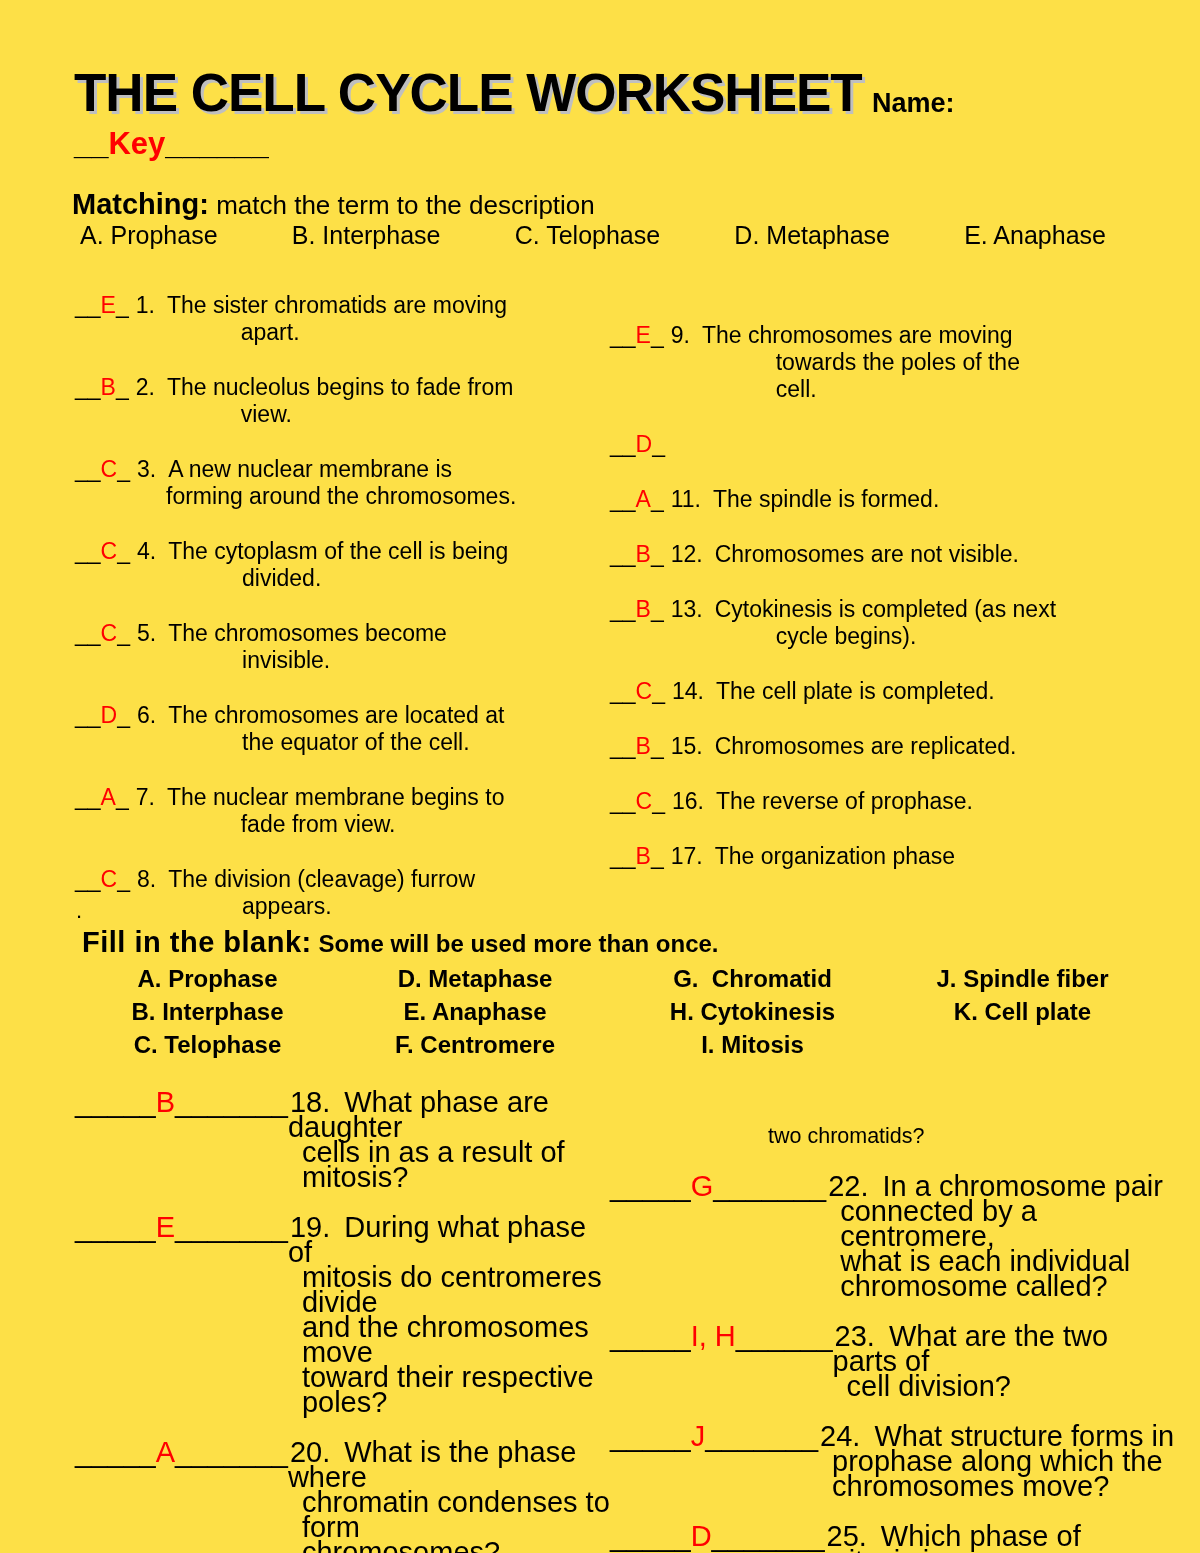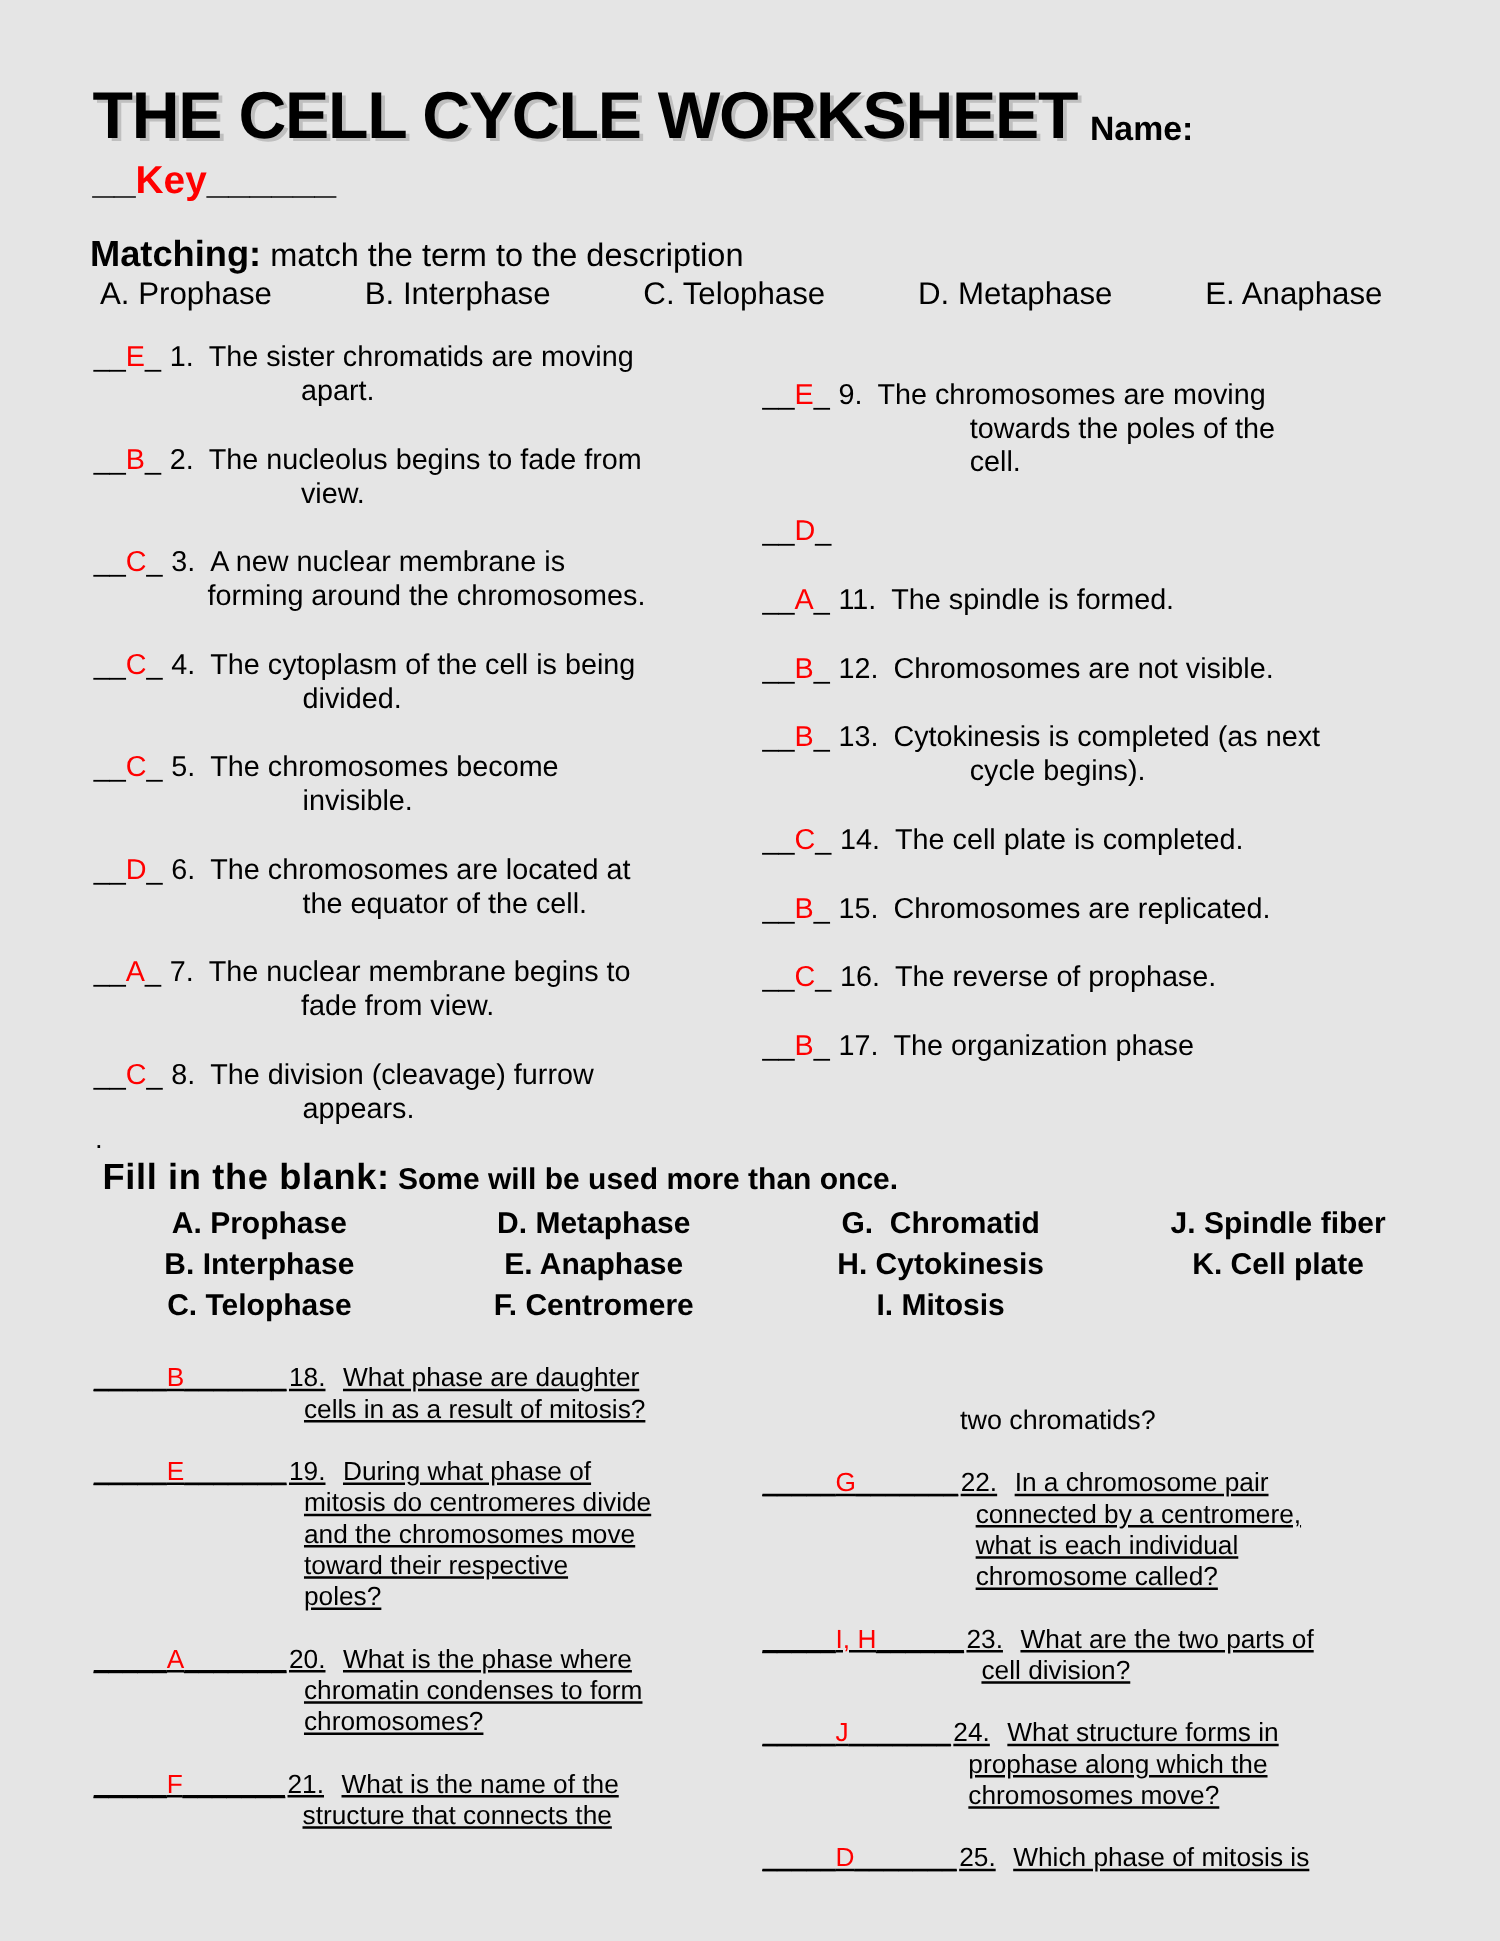--- a/index.html
+++ b/index.html
@@ -1,19 +1,19 @@
 <!DOCTYPE html>
 <html><head>
 <meta charset="utf-8">
 <style>
   * { margin:0; padding:0; box-sizing:border-box; }
   html,body { background:#ffffff; }
   .page {
     position:relative; width:1200px; height:1553px; margin:0 auto;
-    background:#e5e5e5; color:#000000; overflow:hidden;
+    background:#fde047; color:#000000; overflow:hidden;
     font-family:"Liberation Sans", sans-serif;
   }
   .red { color:#ff0000; }
 
   
   .title {
     position:absolute; left:74px; top:62px;
     font-size:53px; font-weight:bold; letter-spacing:-1px; white-space:nowrap;
     text-shadow:3px 3px 0 #bfbfbf;
   }
@@ -23,21 +23,21 @@
   
   .match-head { position:absolute; left:72px; top:188px; font-size:26px; white-space:pre; }
   .match-head .hb { font-size:29px; font-weight:bold; }
   .options {
     position:absolute; left:80px; top:221px; width:1026px;
     display:flex; justify-content:space-between; font-size:25px; white-space:pre;
   }
   .mcol { position:absolute; }
   .mcol-l { left:75px;  top:272px; width:515px; }
   .mcol-r { left:610px; top:302px; width:545px; }
-  .mitem { display:flex; font-size:23px; line-height:27px; margin-bottom:28px; }
+  .mitem { display:flex; font-size:23px; line-height:27px; margin-bottom:28px;margin-top:20px; }
   .mitem .blank { white-space:pre; flex:0 0 auto; }
   .mitem .qt { flex:1 1 auto; }
   .mitem .num { padding:0 12px 0 7px; }
   .mitem .cont { padding-left:112px; }
   .mitem .cont-sm { padding-left:36px; }
   .stray-period { position:absolute; left:76px; top:898px; font-size:22px; }
 
   
   .fill-head { position:absolute; left:72px; top:926px; font-size:24px; font-weight:bold; white-space:pre;margin-left:10px; }
   .fill-head .hb { font-size:29px; letter-spacing:0.5px; }
@@ -45,21 +45,21 @@
     position:absolute; left:75px; top:962px; width:1075px;
     display:grid; grid-template-columns:265px 270px 285px 255px;
     font-size:24px; font-weight:bold; line-height:33px;
   }
   .bcol { text-align:center; }
   .bcell { white-space:pre; }
 
   .fcol { position:absolute; }
   .fcol-l { left:75px;  top:1090px; width:535px; }
   .fcol-r { left:610px; top:1090px; width:565px;margin-top:34px; }
-  .fitem { display:flex; font-size:21px; line-height:25px; margin-bottom:25px;text-decoration:underline; }
+  .fitem { display:flex; font-size:29px; line-height:25px; margin-bottom:25px; }
   .fitem .blank { white-space:pre; flex:0 0 auto; }
   .fitem .qt { flex:1 1 auto; }
   .fitem .num { padding:0 14px 0 2px; }
   .fitem .cont { padding-left:14px; }
   .carry { font-size:21.5px; line-height:25px; margin:0 0 25px 158px; }
 </style>
 </head>
 <body>
 
 <div class="page">

